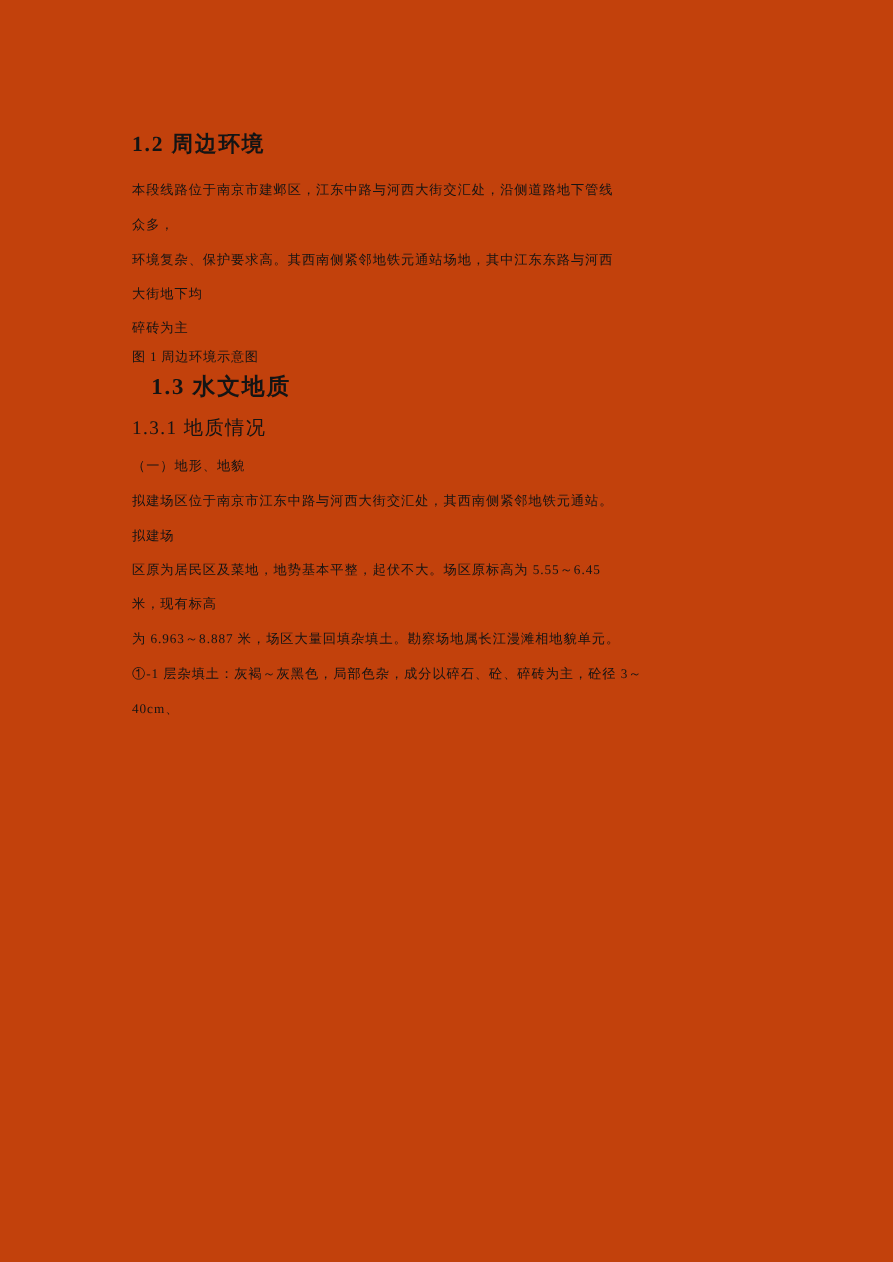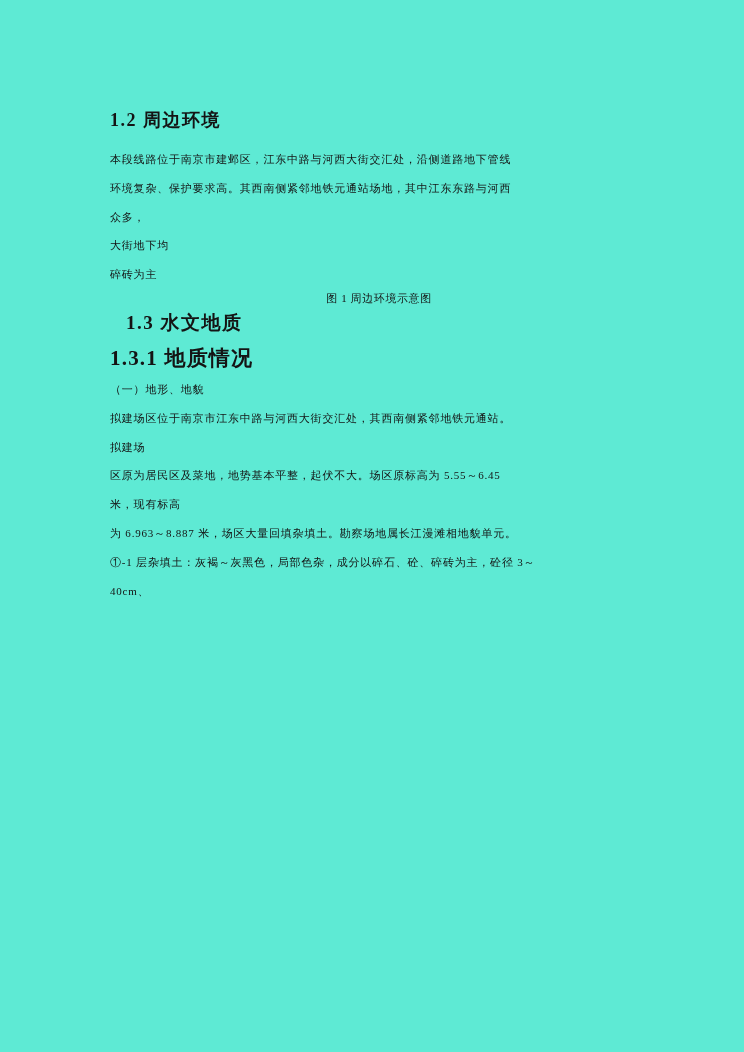--- a/index.html
+++ b/index.html
@@ -4,74 +4,73 @@
 <style>
   html, body {
     margin: 0;
     padding: 0;
     background: #ffffff;
   }
   .page {
     position: relative;
     width: 744px;
     height: 1052px;
-    background: #5eead4;
+    background: #c2410c;
     box-sizing: border-box;
     padding: 108px 96px 0 110px;
     font-family: "Liberation Serif", "DejaVu Serif", serif;
     color: #141414;
     overflow: hidden;
   }
   .h-major {
     font-size: 18px;
     font-weight: bold;
     line-height: 24px;
     letter-spacing: 1.5px;
     margin: 0 0 13px 0;
     white-space: nowrap;
   }
   .h-13 {
     font-size: 19px;
     line-height: 25px;
     margin: 4px 0 12px 16px;
   }
   .h-sub {
-    font-size: 21px;
-    font-weight: bold;
+    font-size: 16px;
+    font-weight: normal;
     line-height: 22px;
     letter-spacing: 1.2px;
     margin: 0 0 6px 0;
     white-space: nowrap;
   }
   .body-line {
     font-size: 11px;
     line-height: 28.8px;
     letter-spacing: 0.8px;
     margin: 0;
     white-space: nowrap;
   }
   .caption {
     font-size: 11px;
     line-height: 16px;
     letter-spacing: 0.6px;
     margin: 1px 0 0 0;
     white-space: nowrap;
-    text-align: center;
   }
 </style>
 </head>
 <body>
 
 <div class="page">
 
   <div class="h-major">1.2 周边环境</div>
 
   <p class="body-line">本段线路位于南京市建邺区，江东中路与河西大街交汇处，沿侧道路地下管线</p>
+  <p class="body-line">众多，</p>
   <p class="body-line">环境复杂、保护要求高。其西南侧紧邻地铁元通站场地，其中江东东路与河西</p>
-  <p class="body-line">众多，</p>
   <p class="body-line">大街地下均</p>
   <p class="body-line">碎砖为主</p>
 
   <p class="caption">图 1 周边环境示意图</p>
 
   <div class="h-major h-13">1.3 水文地质</div>
 
   <div class="h-sub">1.3.1 地质情况</div>
 
   <p class="body-line">（一）地形、地貌</p>

